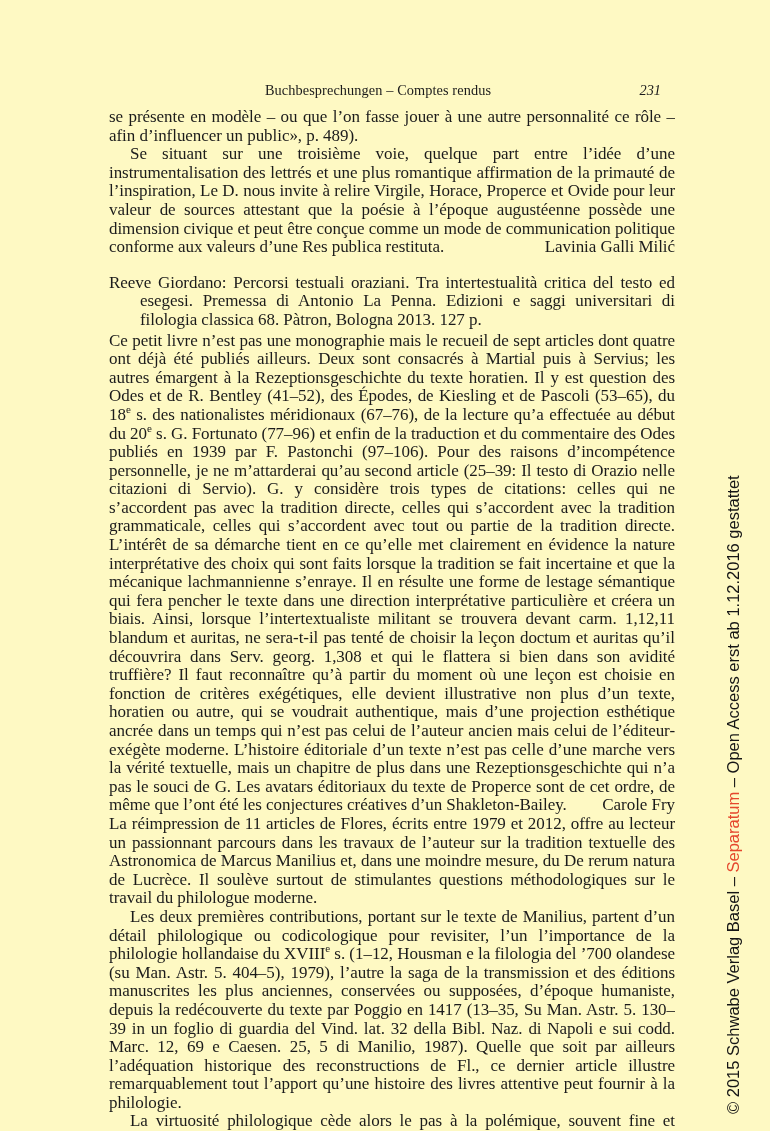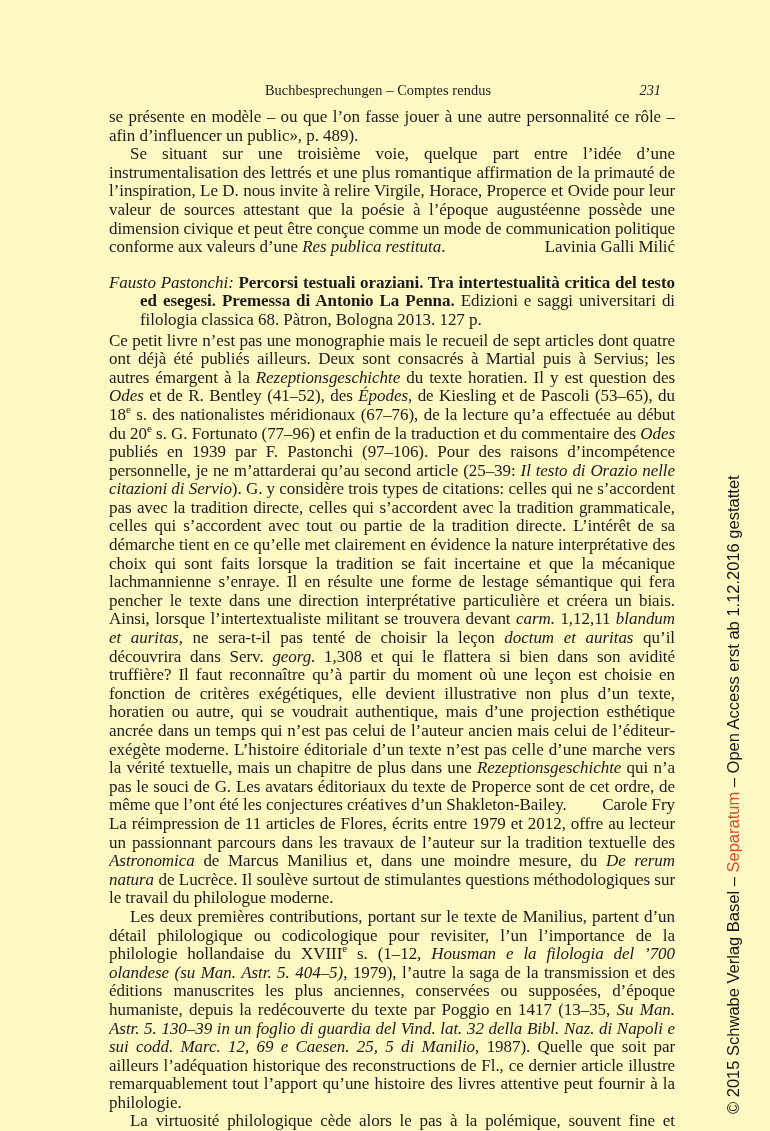--- a/index.html
+++ b/index.html
@@ -5,41 +5,41 @@
   html,body{margin:0;padding:0;background:#ffffff;}
   body{width:770px;height:1131px;font-family:"Liberation Serif",serif;color:#1b1b1b;}
   .page{position:relative;width:770px;height:1131px;overflow:hidden;background:#fef9c3;}
   .running-head{position:absolute;top:81px;left:95px;width:566px;font-size:14.3px;line-height:18px;}
   .head-title{display:block;text-align:center;letter-spacing:.1px;}
   .page-num{position:absolute;right:0;top:0;font-style:italic;}
   #content-root{position:absolute;top:108px;left:109px;width:566px;font-size:17px;line-height:18.6px;text-align:justify;hyphens:auto;letter-spacing:-.05px;}
   .para{overflow:hidden;}
   .para.indent{text-indent:21px;}
   .heading{margin-top:17px;margin-bottom:2px;padding-left:31px;text-indent:-31px;}
-  .i{font-style:italic;}
-  .b{font-weight:700;}
+  .i{}
+  .b{font-weight:400;}
   sup{font-size:.65em;line-height:0;vertical-align:super;}
   .sig{float:right;padding-left:12px;}
   .sidebar{position:absolute;left:724px;top:1114px;width:672px;transform-origin:0 0;transform:rotate(-90deg);white-space:nowrap;font-family:"Liberation Sans",sans-serif;font-size:16.5px;color:#151515;}
   .red{color:#e5472d;}
 </style>
 </head>
 <body>
 
 <div class="page">
 
   <header class="running-head">
     <span class="head-title">Buchbesprechungen – Comptes rendus</span>
     <span class="page-num">231</span>
   </header>
 
   <main id="content-root">
       <div class="para"><span>se présente en modèle – ou que l’on fasse jouer à une autre personnalité ce rôle – afin d’influencer un public», p. 489).</span></div>
       <div class="para indent"><span>Se situant sur une troisième voie, quelque part entre l’idée d’une instrumentalisation des lettrés et une plus romantique affirmation de la primauté de l’inspiration, Le D. nous invite à relire Virgile, Horace, Properce et Ovide pour leur valeur de sources attestant que la poésie à l’époque augustéenne possède une dimension civique et peut être conçue comme un mode de communication politique conforme aux valeurs d’une </span><span class="i">Res publica restituta</span><span>.</span><span class="sig">Lavinia Galli Milić</span></div>
-      <div class="heading"><span class="i">Fausto Pastonchi: </span><span class="b">Percorsi testuali oraziani. Tra intertestualità critica del testo ed esegesi. Premessa di Antonio La Penna. </span><span>Edizioni e saggi universitari di filologia classica 68. Pàtron, Bologna 2013. 127 p.</span></div>
+      <div class="heading"><span class="i">Reeve Giordano: </span><span class="b">Percorsi testuali oraziani. Tra intertestualità critica del testo ed esegesi. Premessa di Antonio La Penna. </span><span>Edizioni e saggi universitari di filologia classica 68. Pàtron, Bologna 2013. 127 p.</span></div>
       <div class="para"><span>Ce petit livre n’est pas une monographie mais le recueil de sept articles dont quatre ont déjà été publiés ailleurs. Deux sont consacrés à Martial puis à Servius; les autres émargent à la </span><span class="i">Rezeptionsgeschichte</span><span> du texte horatien. Il y est question des </span><span class="i">Odes</span><span> et de R. Bentley (41–52), des </span><span class="i">Épodes</span><span>, de Kiesling et de Pascoli (53–65), du 18</span><sup>e</sup><span> s. des nationalistes méridionaux (67–76), de la lecture qu’a effectuée au début du 20</span><sup>e</sup><span> s. G. Fortunato (77–96) et enfin de la traduction et du commentaire des </span><span class="i">Odes</span><span> publiés en 1939 par F. Pastonchi (97–106). Pour des raisons d’incompétence personnelle, je ne m’attarderai qu’au second article (25–39: </span><span class="i">Il testo di Orazio nelle citazioni di Servio</span><span>). G. y considère trois types de citations: celles qui ne s’accordent pas avec la tradition directe, celles qui s’accordent avec la tradition grammaticale, celles qui s’accordent avec tout ou partie de la tradition directe. L’intérêt de sa démarche tient en ce qu’elle met clairement en évidence la nature interprétative des choix qui sont faits lorsque la tradition se fait incertaine et que la mécanique lachmannienne s’enraye. Il en résulte une forme de lestage sémantique qui fera pencher le texte dans une direction interprétative particulière et créera un biais. Ainsi, lorsque l’intertextualiste militant se trouvera devant </span><span class="i">carm.</span><span> 1,12,11 </span><span class="i">blandum et auritas</span><span>, ne sera-t-il pas tenté de choisir la leçon </span><span class="i">doctum et auritas</span><span> qu’il découvrira dans Serv. </span><span class="i">georg.</span><span> 1,308 et qui le flattera si bien dans son avidité truffière? Il faut reconnaître qu’à partir du moment où une leçon est choisie en fonction de critères exégétiques, elle devient illustrative non plus d’un texte, horatien ou autre, qui se voudrait authentique, mais d’une projection esthétique ancrée dans un temps qui n’est pas celui de l’auteur ancien mais celui de l’éditeur-exégète moderne. L’histoire éditoriale d’un texte n’est pas celle d’une marche vers la vérité textuelle, mais un chapitre de plus dans une </span><span class="i">Rezeptionsgeschichte</span><span> qui n’a pas le souci de G. Les avatars éditoriaux du texte de Properce sont de cet ordre, de même que l’ont été les conjectures créatives d’un Shakleton-Bailey.</span><span class="sig">Carole Fry</span></div>
       <div class="para"><span>La réimpression de 11 articles de Flores, écrits entre 1979 et 2012, offre au lecteur un passionnant parcours dans les travaux de l’auteur sur la tradition textuelle des </span><span class="i">Astronomica</span><span> de Marcus Manilius et, dans une moindre mesure, du </span><span class="i">De rerum natura</span><span> de Lucrèce. Il soulève surtout de stimulantes questions méthodologiques sur le travail du philologue moderne.</span></div>
       <div class="para indent"><span>Les deux premières contributions, portant sur le texte de Manilius, partent d’un détail philologique ou codicologique pour revisiter, l’un l’importance de la philologie hollandaise du XVIII</span><sup>e</sup><span> s. (1–12, </span><span class="i">Housman e la filologia del ’700 olandese (su Man. Astr. 5. 404–5)</span><span>, 1979), l’autre la saga de la transmission et des éditions manuscrites les plus anciennes, conservées ou supposées, d’époque humaniste, depuis la redécouverte du texte par Poggio en 1417 (13–35, </span><span class="i">Su Man. Astr. 5. 130–39 in un foglio di guardia del Vind. lat. 32 della Bibl. Naz. di Napoli e sui codd. Marc. 12, 69 e Caesen. 25, 5 di Manilio</span><span>, 1987). Quelle que soit par ailleurs l’adéquation historique des reconstructions de Fl., ce dernier article illustre remarquablement tout l’apport qu’une histoire des livres attentive peut fournir à la philologie.</span></div>
       <div class="para indent"><span>La virtuosité philologique cède alors le pas à la polémique, souvent fine et parfois assassine, contre M. D. Reeve et contre l’édition Goold de 1985 (37–47, </span><span class="i">Risposta a M.D. Reeve sul Marcianus di Manilio 49 Capitolo N</span><span>, 1989; 49–54, </span><span class="i">Recensione all’ed. di Manilio di G. P. Goold</span><span>, 1989; 55–67</span></div>
     </main>
 
   <aside class="sidebar"><span>© 2015 Schwabe Verlag Basel – </span><span class="red" style="color: rgb(229, 71, 45);">Separatum</span><span> – Open Access erst ab 1.12.2016 gestattet</span></aside>
 
 </div>
 

